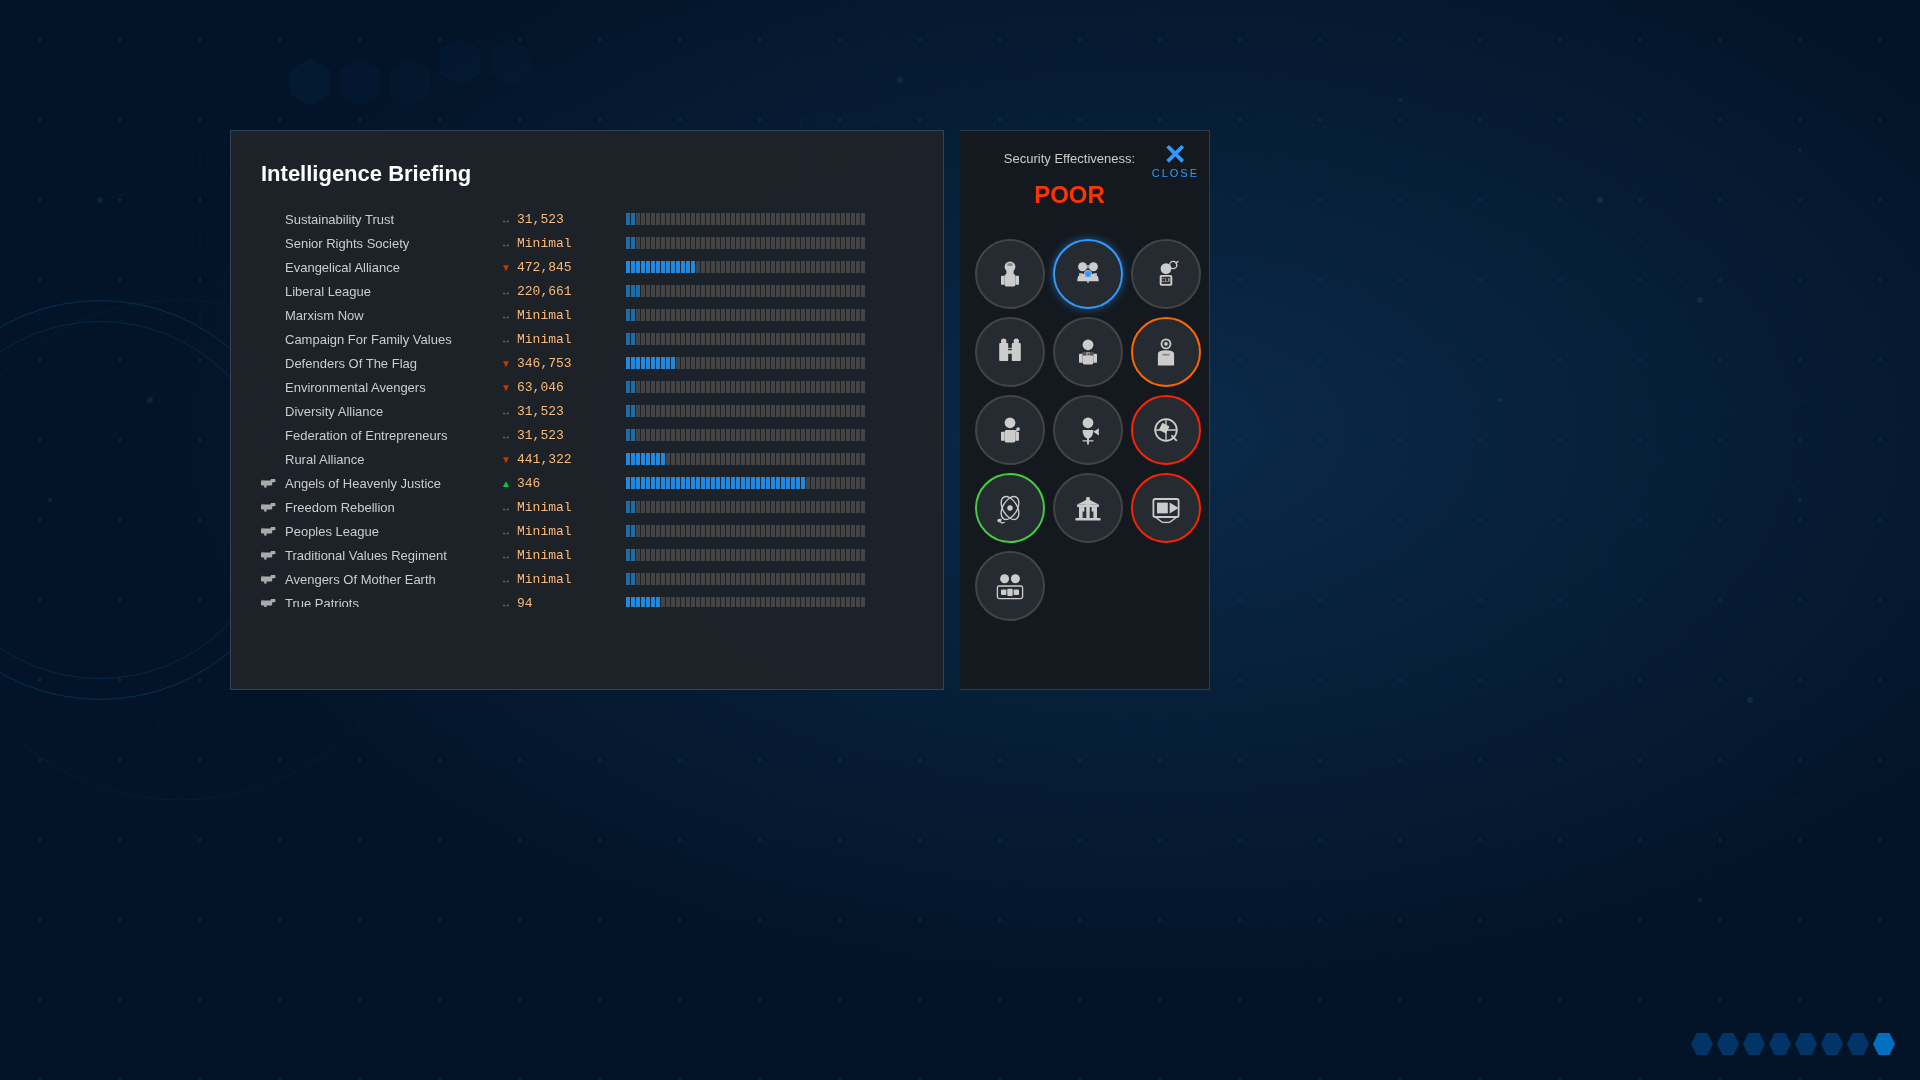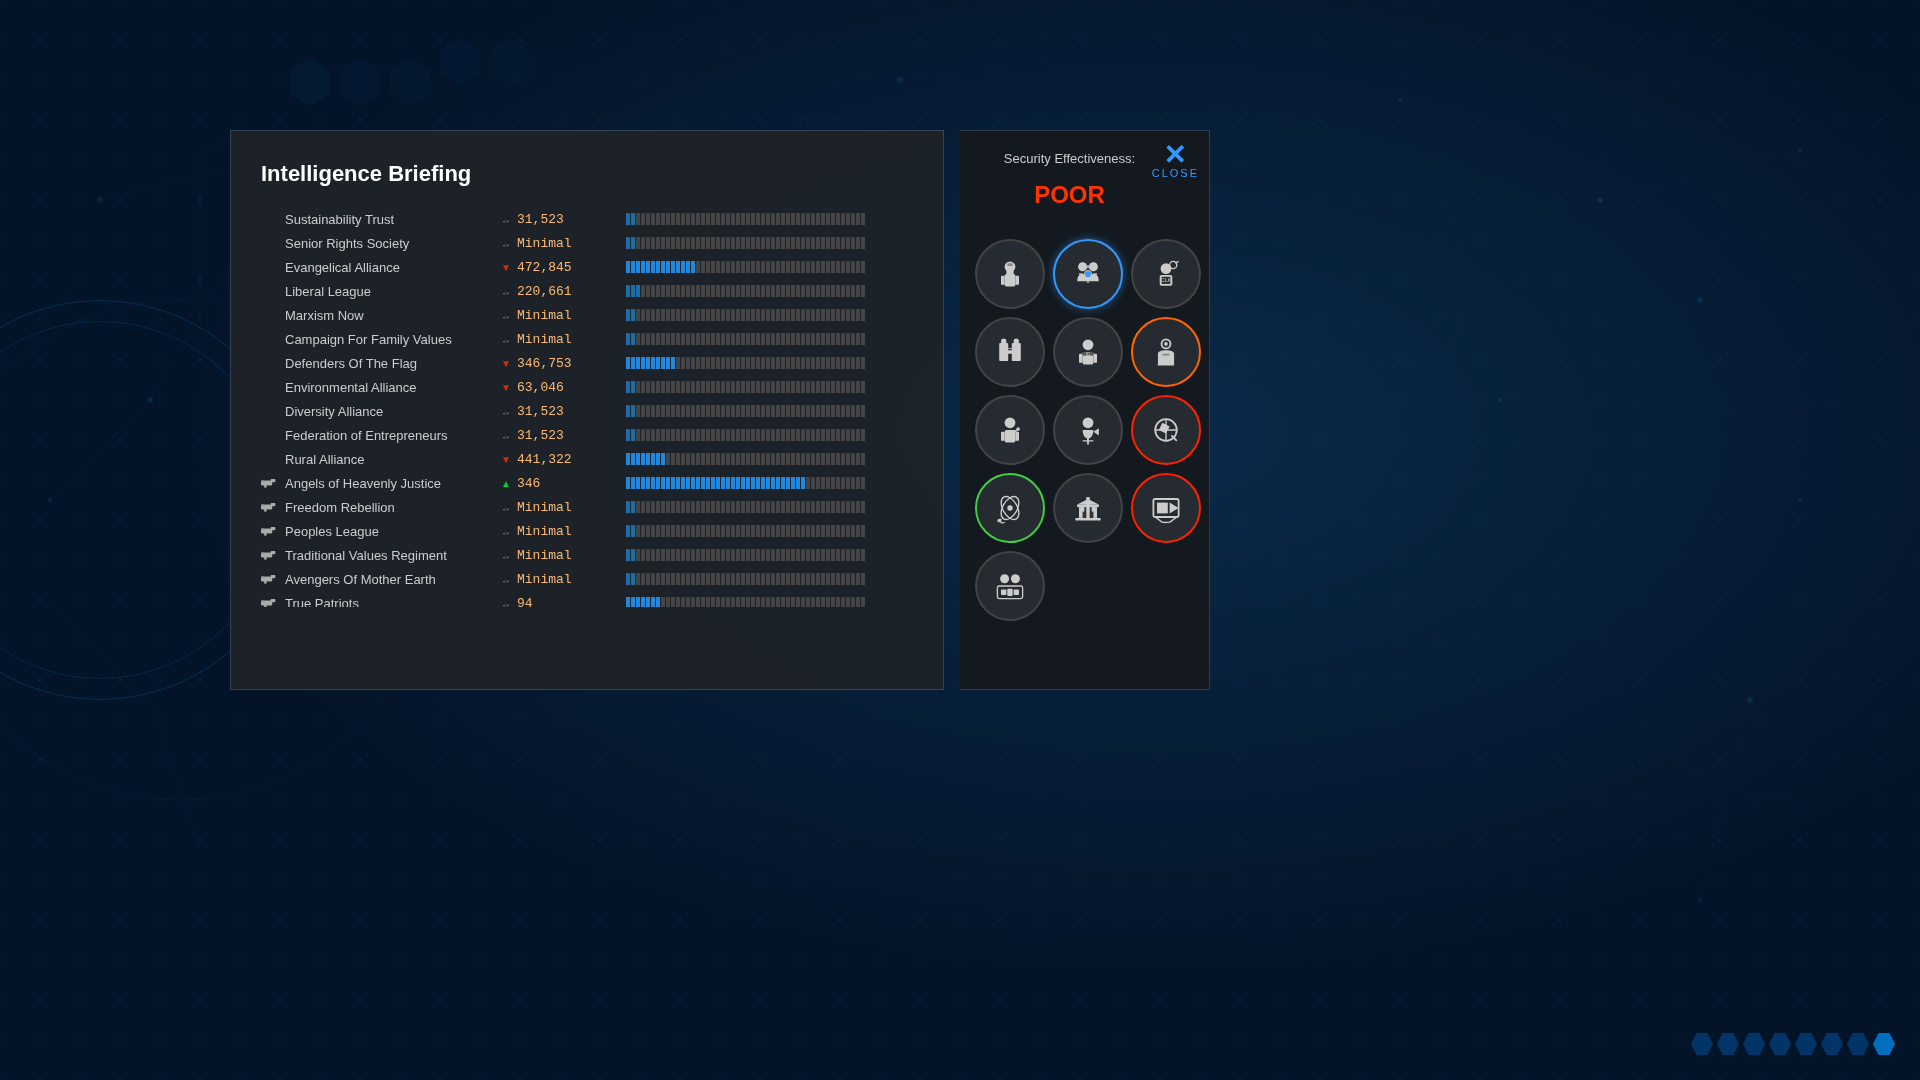--- a/index.html
+++ b/index.html
@@ -800,21 +800,21 @@
               <div class="threat-segment"></div>
               <div class="threat-segment"></div>
               <div class="threat-segment"></div>
               <div class="threat-segment"></div>
             </div>
           </div>
         </div>
         <div class="table-row">
           <div class="group-name-cell">
             <span class="group-icon"></span>
-            <span class="group-name-text">Environmental Alliance</span>
+            <span class="group-name-text">Environmental Avengers</span>
           </div>
           <div class="membership-cell">
             <span class="trend-icon trend-down">▼</span>
             <span class="membership-value">63,046</span>
           </div>
           <div class="threat-cell">
             <div class="threat-bar-container">
               <div class="threat-segment filled"></div>
               <div class="threat-segment filled"></div>
               <div class="threat-segment"></div>

